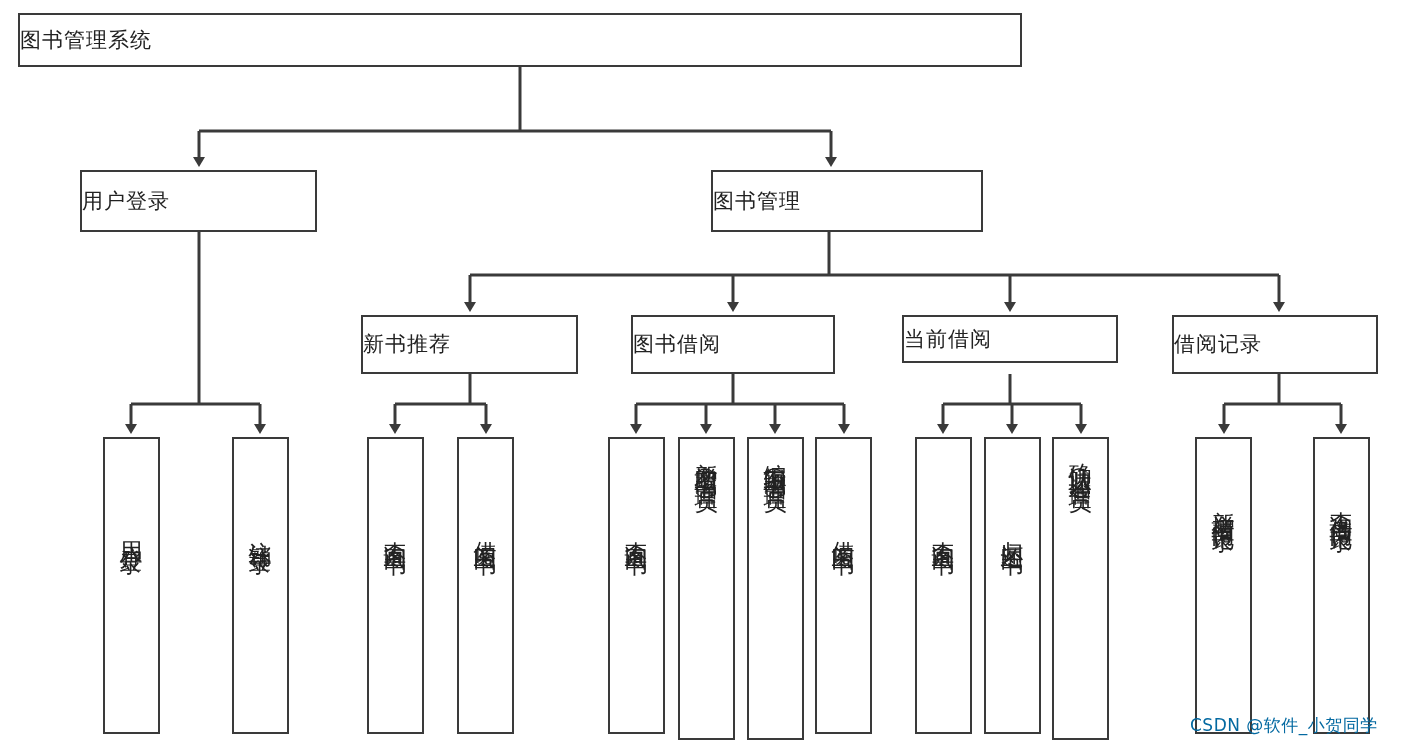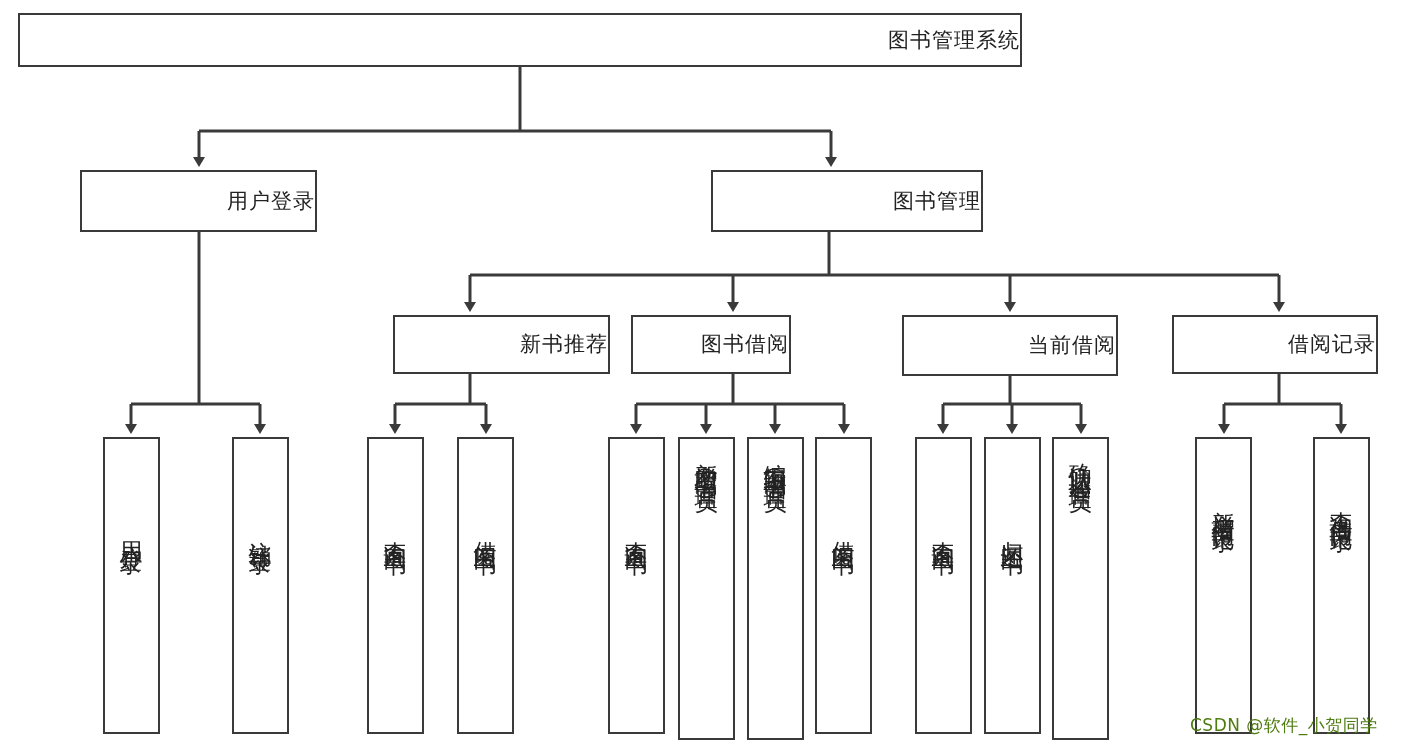--- a/index.html
+++ b/index.html
@@ -20,21 +20,21 @@
     width:1405px; height:747px;
     pointer-events:none;
   }
   .node{
     position:absolute;
     box-sizing:border-box;
     background:#ffffff;
     border:2px solid #3a3a3a;
     display:flex;
     align-items:center;
-    justify-content:flex-end;
+    justify-content:flex-start;
     color:#222222;
     z-index:2;
   }
   .node .label{
     display:block;
     text-align:center;
     line-height:1.18;
     letter-spacing:1px;
     color:#222;
   }
@@ -55,21 +55,21 @@
     letter-spacing:4px;
     white-space:nowrap;
   }
   .node.vertical.pad-mid{ padding-top:54px; }
   .node.vertical.pad-lo{  padding-top:84px; }
   .watermark{
     position:absolute;
     left:1190px;
     top:714px;
     font-size:17px;
-    color:#4d7c0f;
+    color:#0369a1;
     letter-spacing:0.5px;
     z-index:5;
     white-space:nowrap;
     font-family:"DejaVu Sans","Liberation Sans",sans-serif;
   }
 </style>
 </head>
 <body>
 
 <div id="canvas">
@@ -128,27 +128,27 @@
     <span class="label">图书管理系统</span>
   </div>
 
   <div class="node horizontal" style="left:80px; top:170px; width:237px; height:62px;">
     <span class="label">用户登录</span>
   </div>
   <div class="node horizontal" style="left:711px; top:170px; width:272px; height:62px;">
     <span class="label">图书管理</span>
   </div>
 
-  <div class="node horizontal" style="left:361px; top:315px; width:217px; height:59px;margin-left:32px;">
+  <div class="node horizontal" style="left:361px; top:315px; width:217px; height:59px;">
     <span class="label">新书推荐</span>
   </div>
-  <div class="node horizontal" style="left:631px; top:315px; width:160px; height:59px;">
+  <div class="node horizontal" style="left:631px; top:315px; width:204px; height:59px;">
     <span class="label">图书借阅</span>
   </div>
-  <div class="node horizontal" style="left:902px; top:315px; width:216px; height:61px;">
+  <div class="node horizontal" style="left:902px; top:315px; width:216px; height:48px;">
     <span class="label">当前借阅</span>
   </div>
   <div class="node horizontal" style="left:1172px; top:315px; width:206px; height:59px;">
     <span class="label">借阅记录</span>
   </div>
 
   <div class="node vertical pad-lo" style="left:103px; top:437px; width:57px; height:297px;">
     <span class="label">用户登录</span>
   </div>
   <div class="node vertical pad-lo" style="left:232px; top:437px; width:57px; height:297px;">

